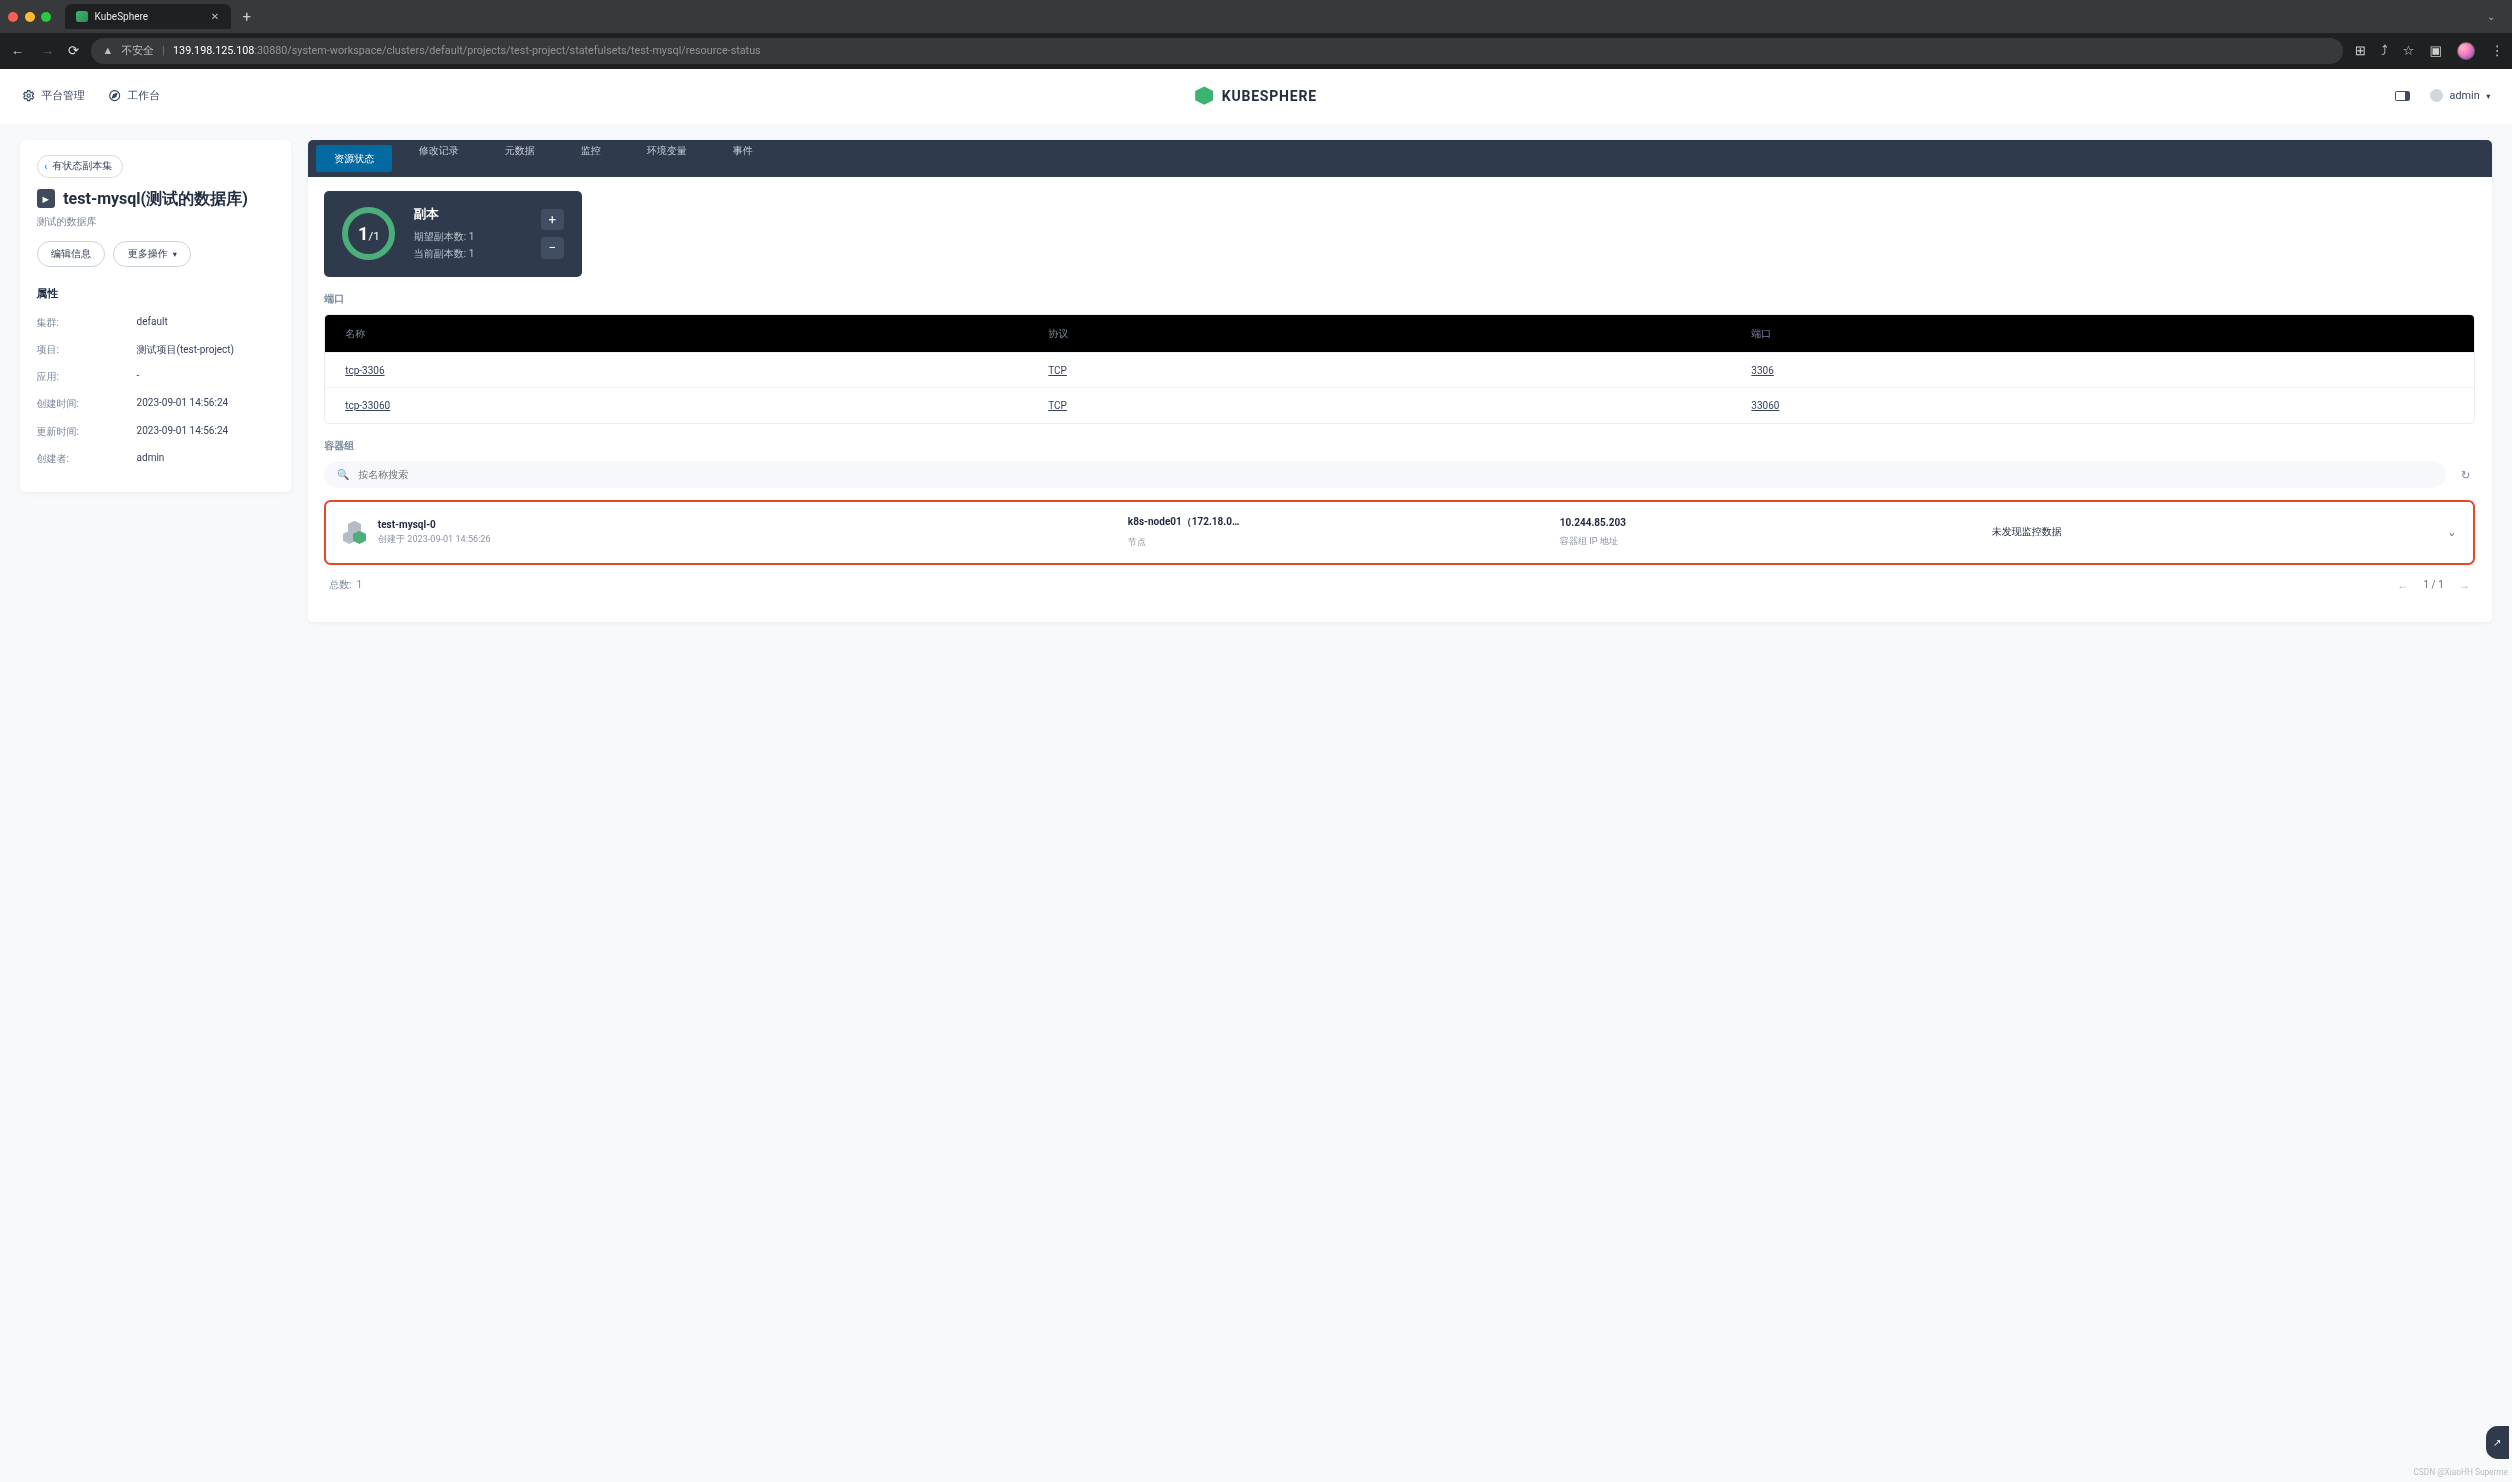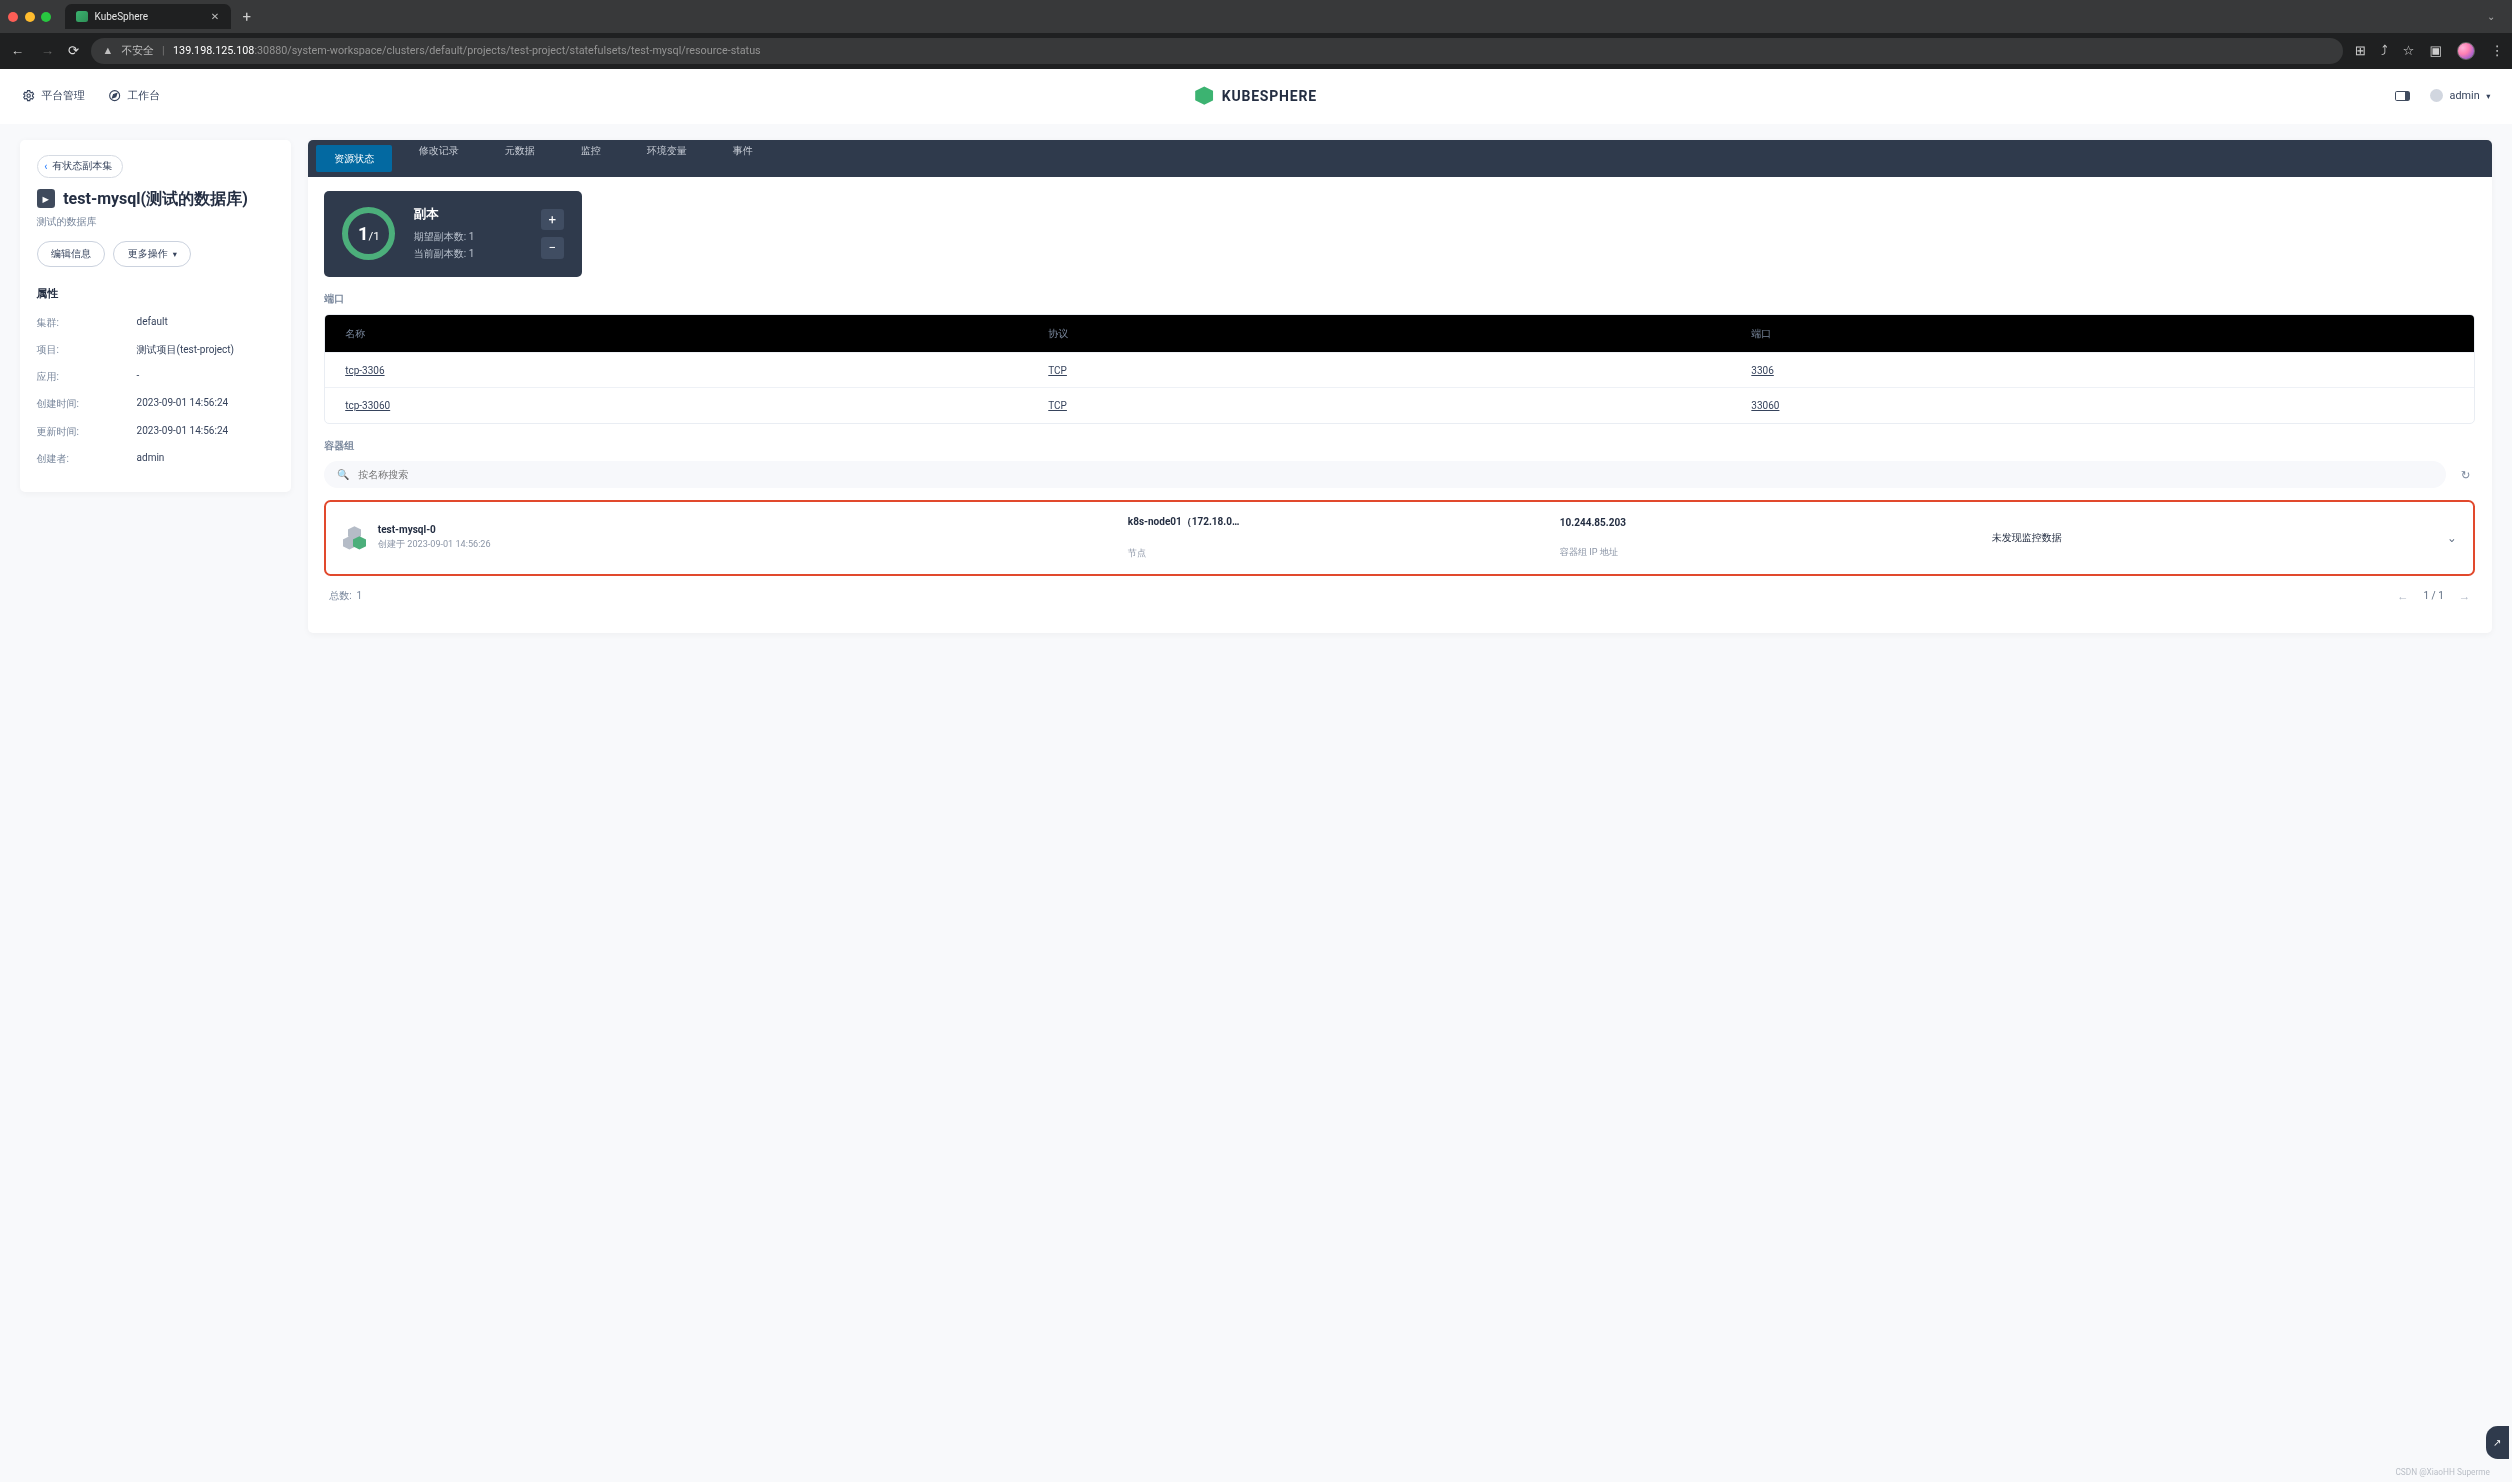--- a/index.html
+++ b/index.html
@@ -100,30 +100,30 @@
     .pod-card { border:2.1px solid #e1492d; border-radius:6.6px; margin-top:11.6px; padding:13.3px 16.6px; display:grid; grid-template-columns: 2.2fr 1.2fr 1.2fr 1.2fr 33px; align-items:center; gap:8.3px; }
     .pod-name-cell { display:flex; align-items:center; gap:12px; }
     .pod-icon { width:23px; height:23px; position:relative; }
     .hex { width:13.3px; height:13.3px; background:#b5bcc7; clip-path: polygon(50% 0, 100% 25%, 100% 75%, 50% 100%, 0 75%, 0 25%); position:absolute; }
     .hex.h1{ top:0; left:5px; }
     .hex.h2{ top:10px; left:0; }
     .hex.h3{ top:10px; left:10px; background:#4caf7b; }
     .pod-main { font-size:10px; font-weight:700; color:#242e42; }
     .pod-sub { font-size:9.1px; color:#8b95a6; margin-top:3.3px; }
     .val-main { font-size:10px; font-weight:700; color:#242e42; overflow:hidden; text-overflow:ellipsis; white-space:nowrap; }
-    .val-sub { font-size:9.1px; color:#8b95a6; margin-top:18px; }
+    .val-sub { font-size:9.1px; color:#8b95a6; margin-top:7px; }
     .expand-chevron { font-size:11.6px; color:#5e6d82; cursor:pointer; text-align:right; }
 
     
     .pagination { display:flex; align-items:center; margin-top:13.3px; font-size:10px; color:#5e6d82; padding:0 5px; }
     .pag-left { flex:1; color:#79879c; }
     .pag-nav { display:flex; align-items:center; gap:15px; }
     .pag-arrow { color:#aeb7c4; cursor:pointer; font-size:11.6px; }
     .scroll-top { position:fixed; right:3.3px; bottom:23px; width:23px; height:33px; background:#2f3a4c; color:#fff; border-radius:11.6px 0 0 11.6px; display:flex; align-items:center; justify-content:center; font-size:10px; cursor:pointer; }
-    .watermark { position:fixed; right:22px; bottom:5px; font-size:8.3px; color:#b9bec6; }
+    .watermark { position:fixed; right:4px; bottom:5px; font-size:8.3px; color:#b9bec6; }
   </style>
 </head>
 <body>
 
 <div class="browser-chrome">
   <div class="tab-strip">
     <div class="traffic-lights">
       <div class="traffic-light tl-red"></div>
       <div class="traffic-light tl-yellow"></div>
       <div class="traffic-light tl-green"></div>

